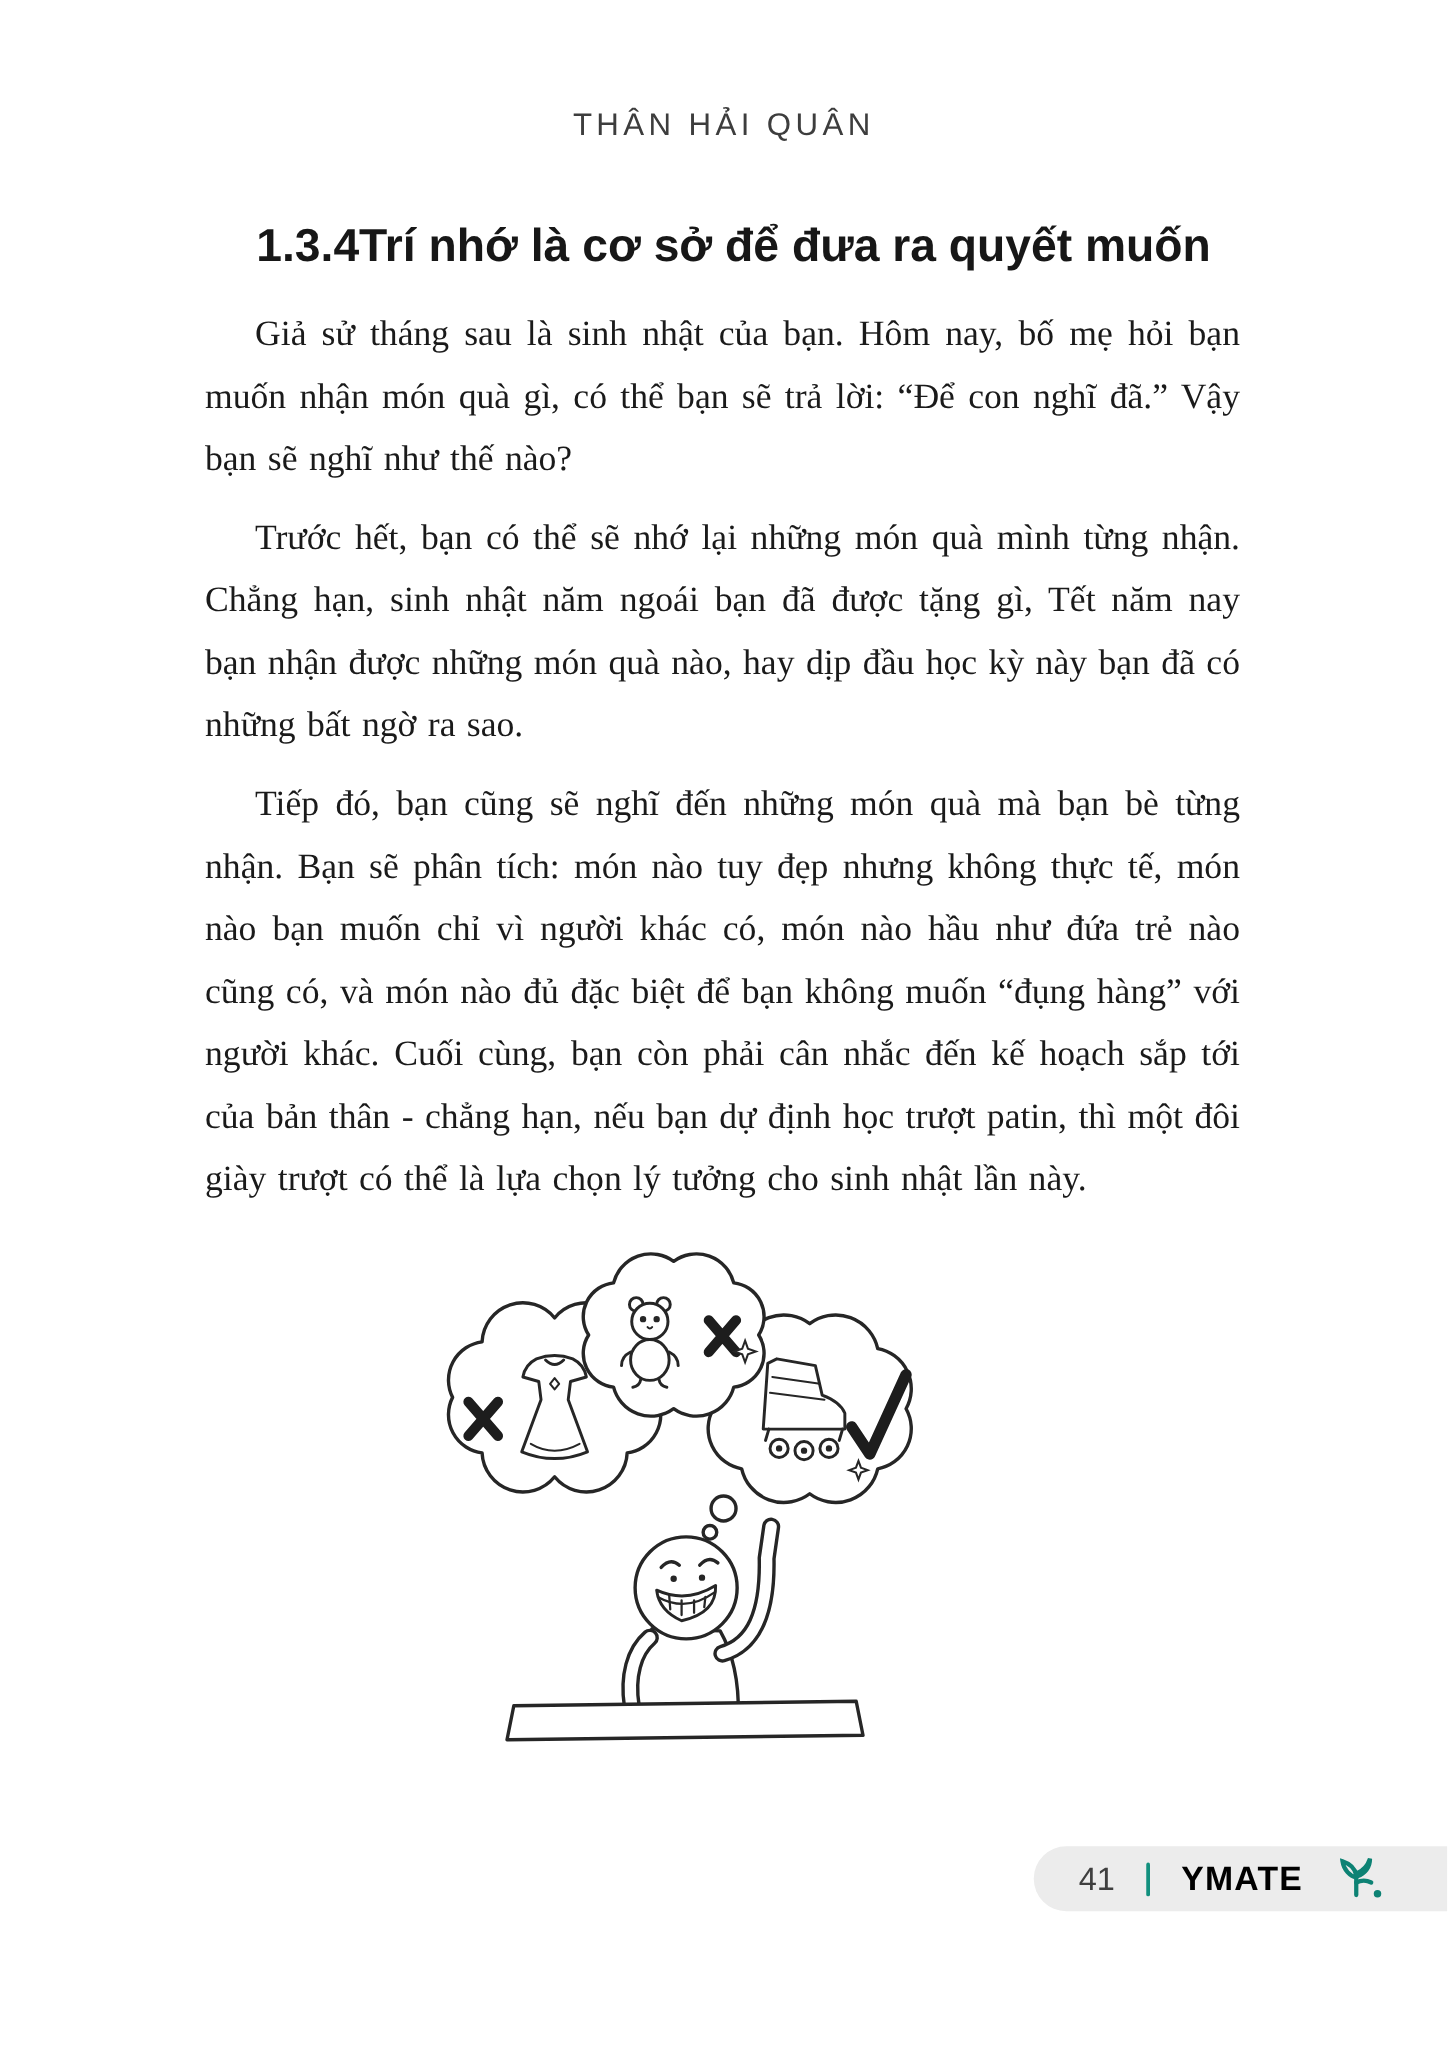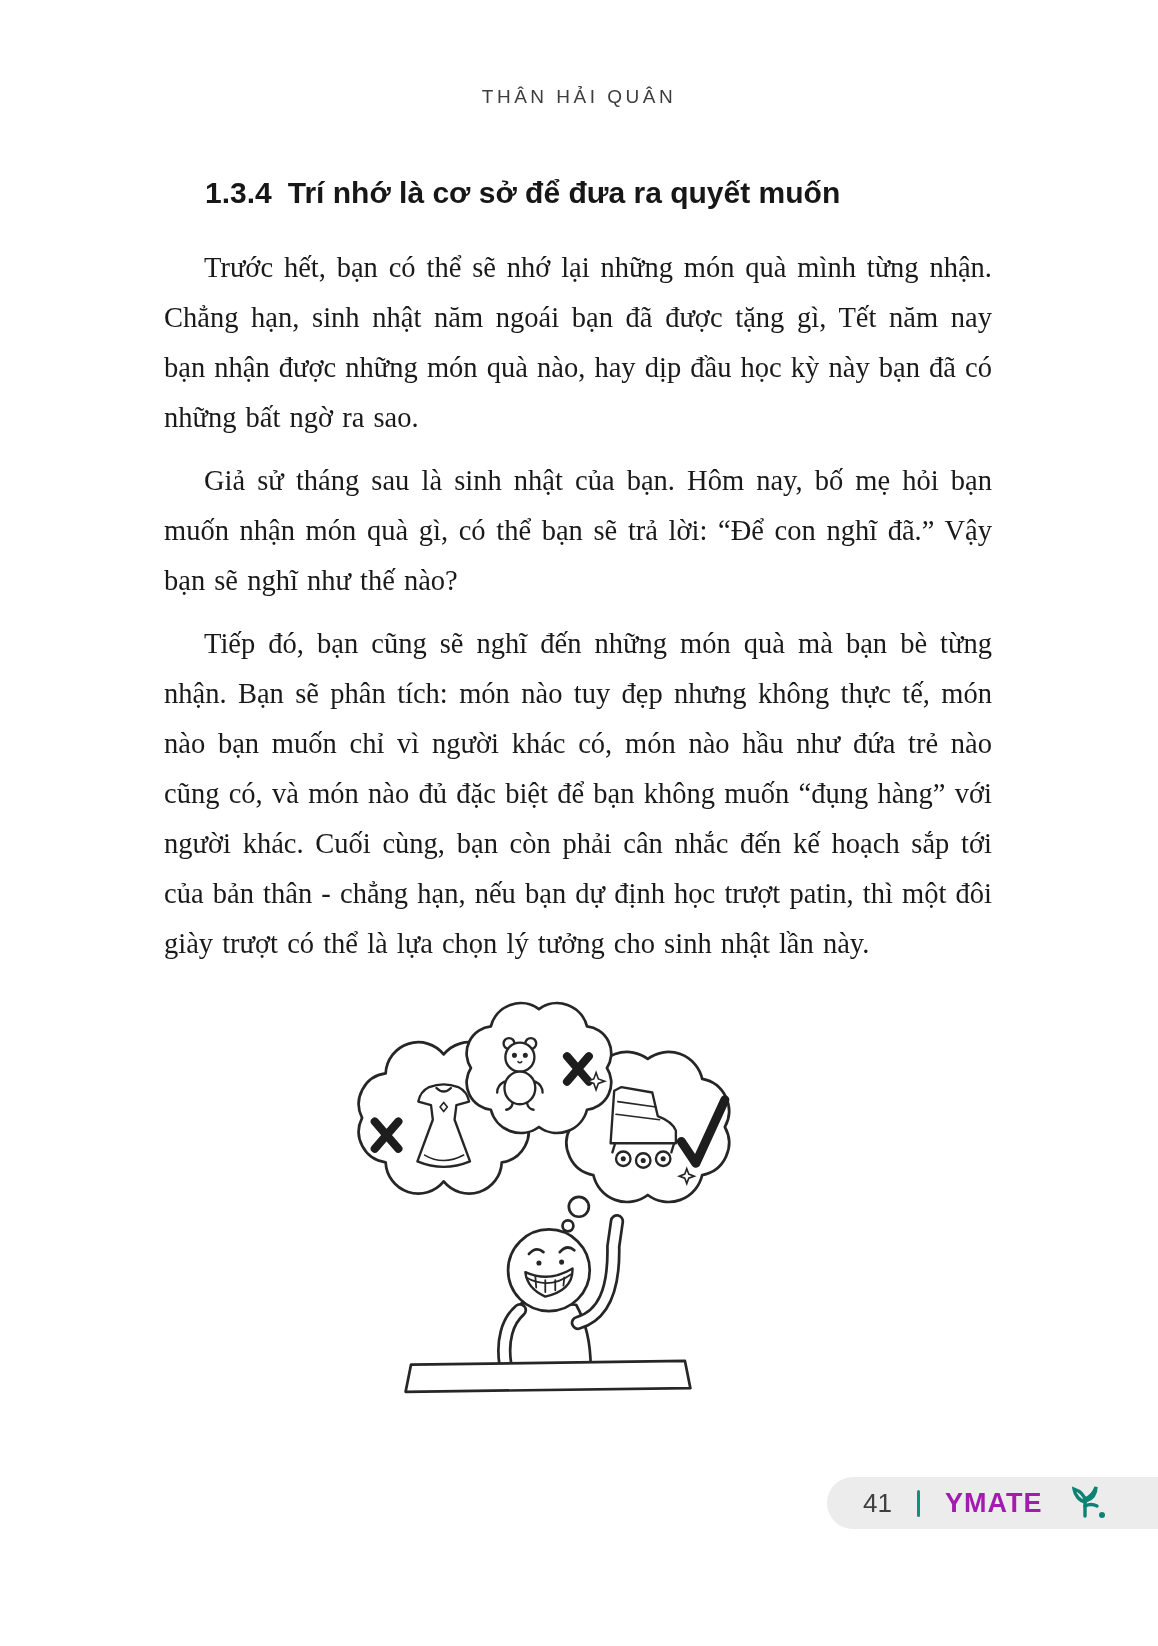--- a/index.html
+++ b/index.html
@@ -11,33 +11,33 @@
     background: #ffffff;
     overflow: hidden;
     font-family: "Liberation Serif", serif;
     color: #1a1a1a;
   }
   .running-header {
     position: absolute;
     top: 86px; left: 0; right: 0;
     text-align: center;
     font-family: "Liberation Sans", sans-serif;
-    font-size: 19px;
+    font-size: 25px;
     letter-spacing: 3.5px;
     color: #3d3d3d;
   }
   .heading {
     position: absolute;
     top: 176px; left: 205px; right: 160px;
     font-family: "Liberation Sans", sans-serif;
     font-weight: bold;
-    font-size: 30px;
+    font-size: 37px;
     color: #171717;
     display: flex;
-    gap: 16px;
+    gap: 0;
     align-items: baseline;
   }
   .body-text {
     position: absolute;
     top: 243px; left: 164px; right: 166px;
     font-size: 28.5px;
     line-height: 50px;
     text-align: justify;
   }
   .body-text p {
@@ -57,38 +57,38 @@
     background: #ececec;
     border-radius: 26px 0 0 26px;
     display: flex;
     align-items: center;
     padding-left: 36px;
     gap: 25px;
     font-family: "Liberation Sans", sans-serif;
   }
   .page-num { font-size: 26px; color: #3f3f3f; }
   .footer-divider { width: 3px; height: 27px; background: #12907e; border-radius: 2px; }
-  .brand { font-size: 27px; font-weight: bold; letter-spacing: 1px; color: #a21caf; }
+  .brand { font-size: 27px; font-weight: bold; letter-spacing: 1px; color: #000000; }
   .brand-logo { display: block; }
 </style>
 </head>
 <body>
 
 <div class="page">
 
   <div class="running-header">THÂN HẢI QUÂN</div>
 
   <h2 class="heading">
     <span>1.3.4</span>
     <span>Trí nhớ là cơ sở để đưa ra quyết muốn</span>
   </h2>
 
   <div class="body-text">
+    <p>Giả sử tháng sau là sinh nhật của bạn. Hôm nay, bố mẹ hỏi bạn muốn nhận món quà gì, có thể bạn sẽ trả lời: “Để con nghĩ đã.” Vậy bạn sẽ nghĩ như thế nào?</p>
     <p>Trước hết, bạn có thể sẽ nhớ lại những món quà mình từng nhận. Chẳng hạn, sinh nhật năm ngoái bạn đã được tặng gì, Tết năm nay bạn nhận được những món quà nào, hay dịp đầu học kỳ này bạn đã có những bất ngờ ra sao.</p>
-    <p>Giả sử tháng sau là sinh nhật của bạn. Hôm nay, bố mẹ hỏi bạn muốn nhận món quà gì, có thể bạn sẽ trả lời: “Để con nghĩ đã.” Vậy bạn sẽ nghĩ như thế nào?</p>
     <p>Tiếp đó, bạn cũng sẽ nghĩ đến những món quà mà bạn bè từng nhận. Bạn sẽ phân tích: món nào tuy đẹp nhưng không thực tế, món nào bạn muốn chỉ vì người khác có, món nào hầu như đứa trẻ nào cũng có, và món nào đủ đặc biệt để bạn không muốn “đụng hàng” với người khác. Cuối cùng, bạn còn phải cân nhắc đến kế hoạch sắp tới của bản thân - chẳng hạn, nếu bạn dự định học trượt patin, thì một đôi giày trượt có thể là lựa chọn lý tưởng cho sinh nhật lần này.</p>
   </div>
 
   <div class="illustration">
     <svg width="390" viewBox="0 0 430 440" xmlns="http://www.w3.org/2000/svg">
 
       <g fill="#ffffff" stroke="#262626" stroke-width="3" stroke-linejoin="round" stroke-linecap="round">
         <path d="M10 130 A34 34 0 0 1 36 81 A36 36 0 0 1 100 60 A36 36 0 0 1 164 81 A34 34 0 0 1 190 130 A34 34 0 0 1 164 179 A36 36 0 0 1 100 200 A36 36 0 0 1 36 179 A34 34 0 0 1 10 130 Z"></path>
         <path d="M240 140 A36 36 0 0 1 265 87 A38 38 0 0 1 325 65 A38 38 0 0 1 385 87 A36 36 0 0 1 410 140 A36 36 0 0 1 385 193 A38 38 0 0 1 325 215 A38 38 0 0 1 265 193 A36 36 0 0 1 240 140 Z"></path>
         <path d="M130 75 A30 30 0 0 1 152 29 A34 34 0 0 1 205 10 A34 34 0 0 1 258 29 A30 30 0 0 1 280 75 A30 30 0 0 1 258 121 A34 34 0 0 1 205 140 A34 34 0 0 1 152 121 A30 30 0 0 1 130 75 Z"></path>

